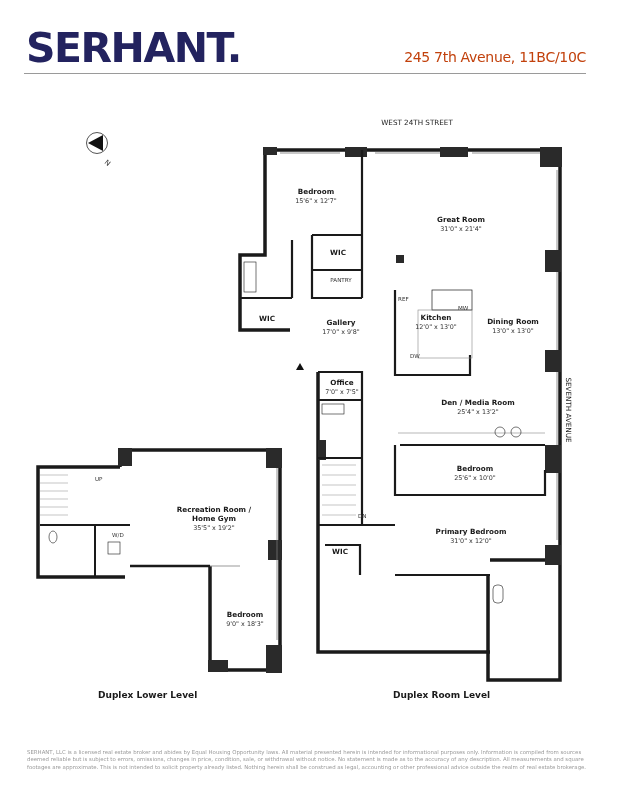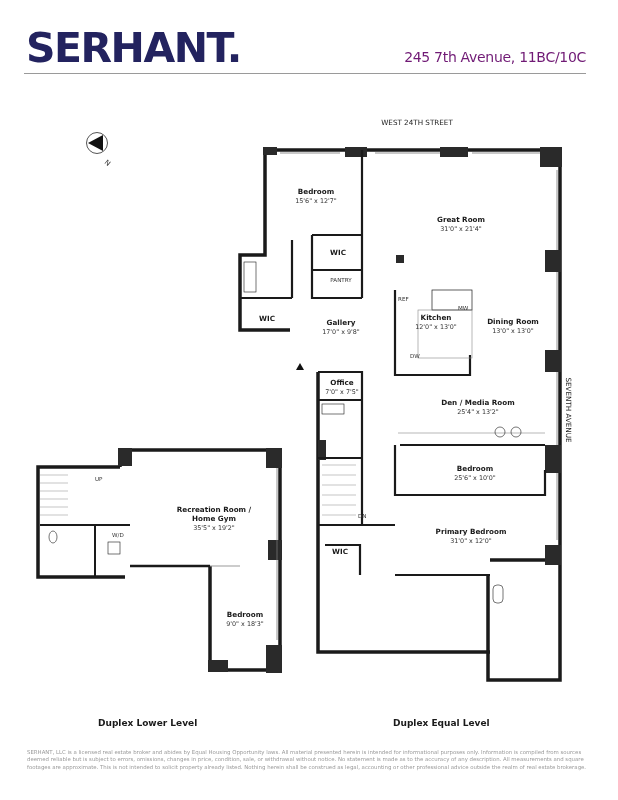--- a/index.html
+++ b/index.html
@@ -1,25 +1,25 @@
 <!DOCTYPE html>
 <html><head>
 <meta charset="utf-8">
 <style>
   html,body{margin:0;padding:0;background:#fff;}
   body{width:618px;height:800px;position:relative;overflow:hidden;font-family:"Liberation Sans",sans-serif;color:#1a1a1a;}
   .logo{position:absolute;left:26px;top:28px;font-family:"DejaVu Sans",sans-serif;font-weight:bold;font-size:41px;letter-spacing:-1.5px;color:#23235f;line-height:1;}
-  .address{position:absolute;right:32px;top:49px;font-size:14px;color:#701a75;font-family:"DejaVu Sans",sans-serif;letter-spacing:-0.3px;}
+  .address{position:absolute;right:32px;top:49px;font-size:14px;color:#c2410c;font-family:"DejaVu Sans",sans-serif;letter-spacing:-0.3px;}
   .rule{position:absolute;left:24px;right:32px;top:73px;height:1px;background:#9a9a9a;}
   svg.plan{position:absolute;left:0;top:0;}
   .rlabel{font-family:"DejaVu Sans",sans-serif;font-size:7.2px;font-weight:bold;fill:#1a1a1a;}
   .rdim{font-family:"DejaVu Sans",sans-serif;font-size:6.4px;fill:#333;}
   .small{font-family:"DejaVu Sans",sans-serif;font-size:5.6px;fill:#333;}
   .street{font-family:"DejaVu Sans",sans-serif;font-size:7.2px;fill:#222;}
-  .level{position:absolute;font-family:"DejaVu Sans",sans-serif;font-weight:bold;font-size:9px;color:#1a1a1a;margin-top:28px;}
+  .level{position:absolute;font-family:"DejaVu Sans",sans-serif;font-weight:bold;font-size:9px;color:#1a1a1a;}
   .disclaimer{position:absolute;left:27px;top:749px;width:566px;font-size:5.4px;line-height:7.3px;color:#9a9a9a;font-family:"DejaVu Sans",sans-serif;}
 </style>
 </head>
 <body>
 
 <div class="logo">SERHANT.</div>
 <div class="address">245 7th Avenue, 11BC/10C</div>
 <div class="rule"></div>
 
 <svg class="plan" width="618" height="800" viewBox="0 0 618 800">
@@ -165,15 +165,15 @@
   <text x="214" y="512" text-anchor="middle" class="rlabel">Recreation Room /</text>
   <text x="214" y="521" text-anchor="middle" class="rlabel">Home Gym</text>
   <text x="214" y="530" text-anchor="middle" class="rdim">35'5" x 19'2"</text>
   <text x="245" y="617" text-anchor="middle" class="rlabel">Bedroom</text>
   <text x="245" y="626" text-anchor="middle" class="rdim">9'0" x 18'3"</text>
   <text x="112" y="537" class="small">W/D</text>
   <text x="95" y="481" class="small">UP</text>
 </svg>
 
 <div class="level" style="left:98px;top:690px;">Duplex Lower Level</div>
-<div class="level" style="left:393px;top:690px;">Duplex Equal Level</div>
+<div class="level" style="left:393px;top:690px;">Duplex Room Level</div>
 
 <div class="disclaimer">SERHANT, LLC is a licensed real estate broker and abides by Equal Housing Opportunity laws. All material presented herein is intended for informational purposes only. Information is compiled from sources deemed reliable but is subject to errors, omissions, changes in price, condition, sale, or withdrawal without notice. No statement is made as to the accuracy of any description. All measurements and square footages are approximate. This is not intended to solicit property already listed. Nothing herein shall be construed as legal, accounting or other professional advice outside the realm of real estate brokerage.</div>
 
 </body></html>

